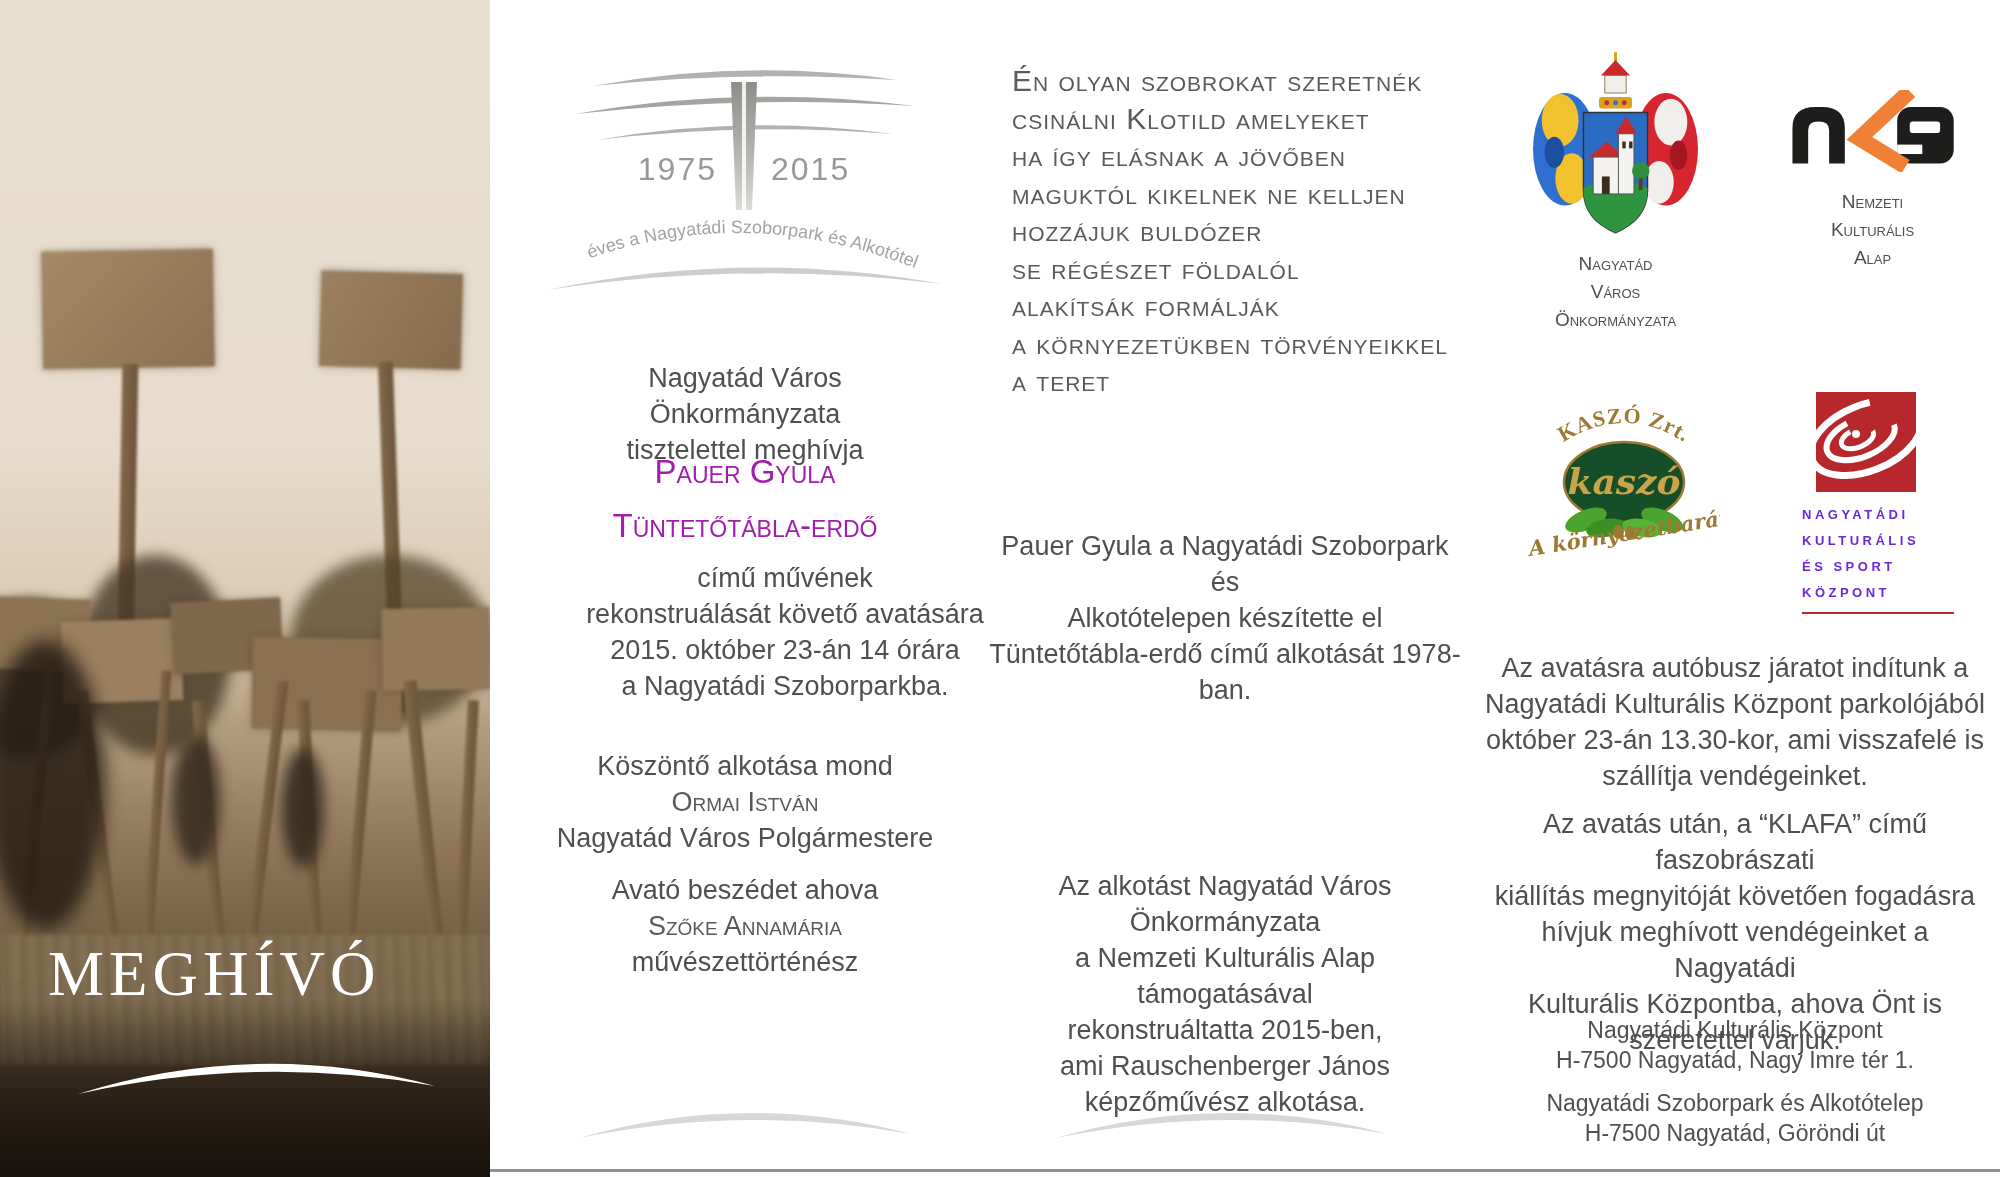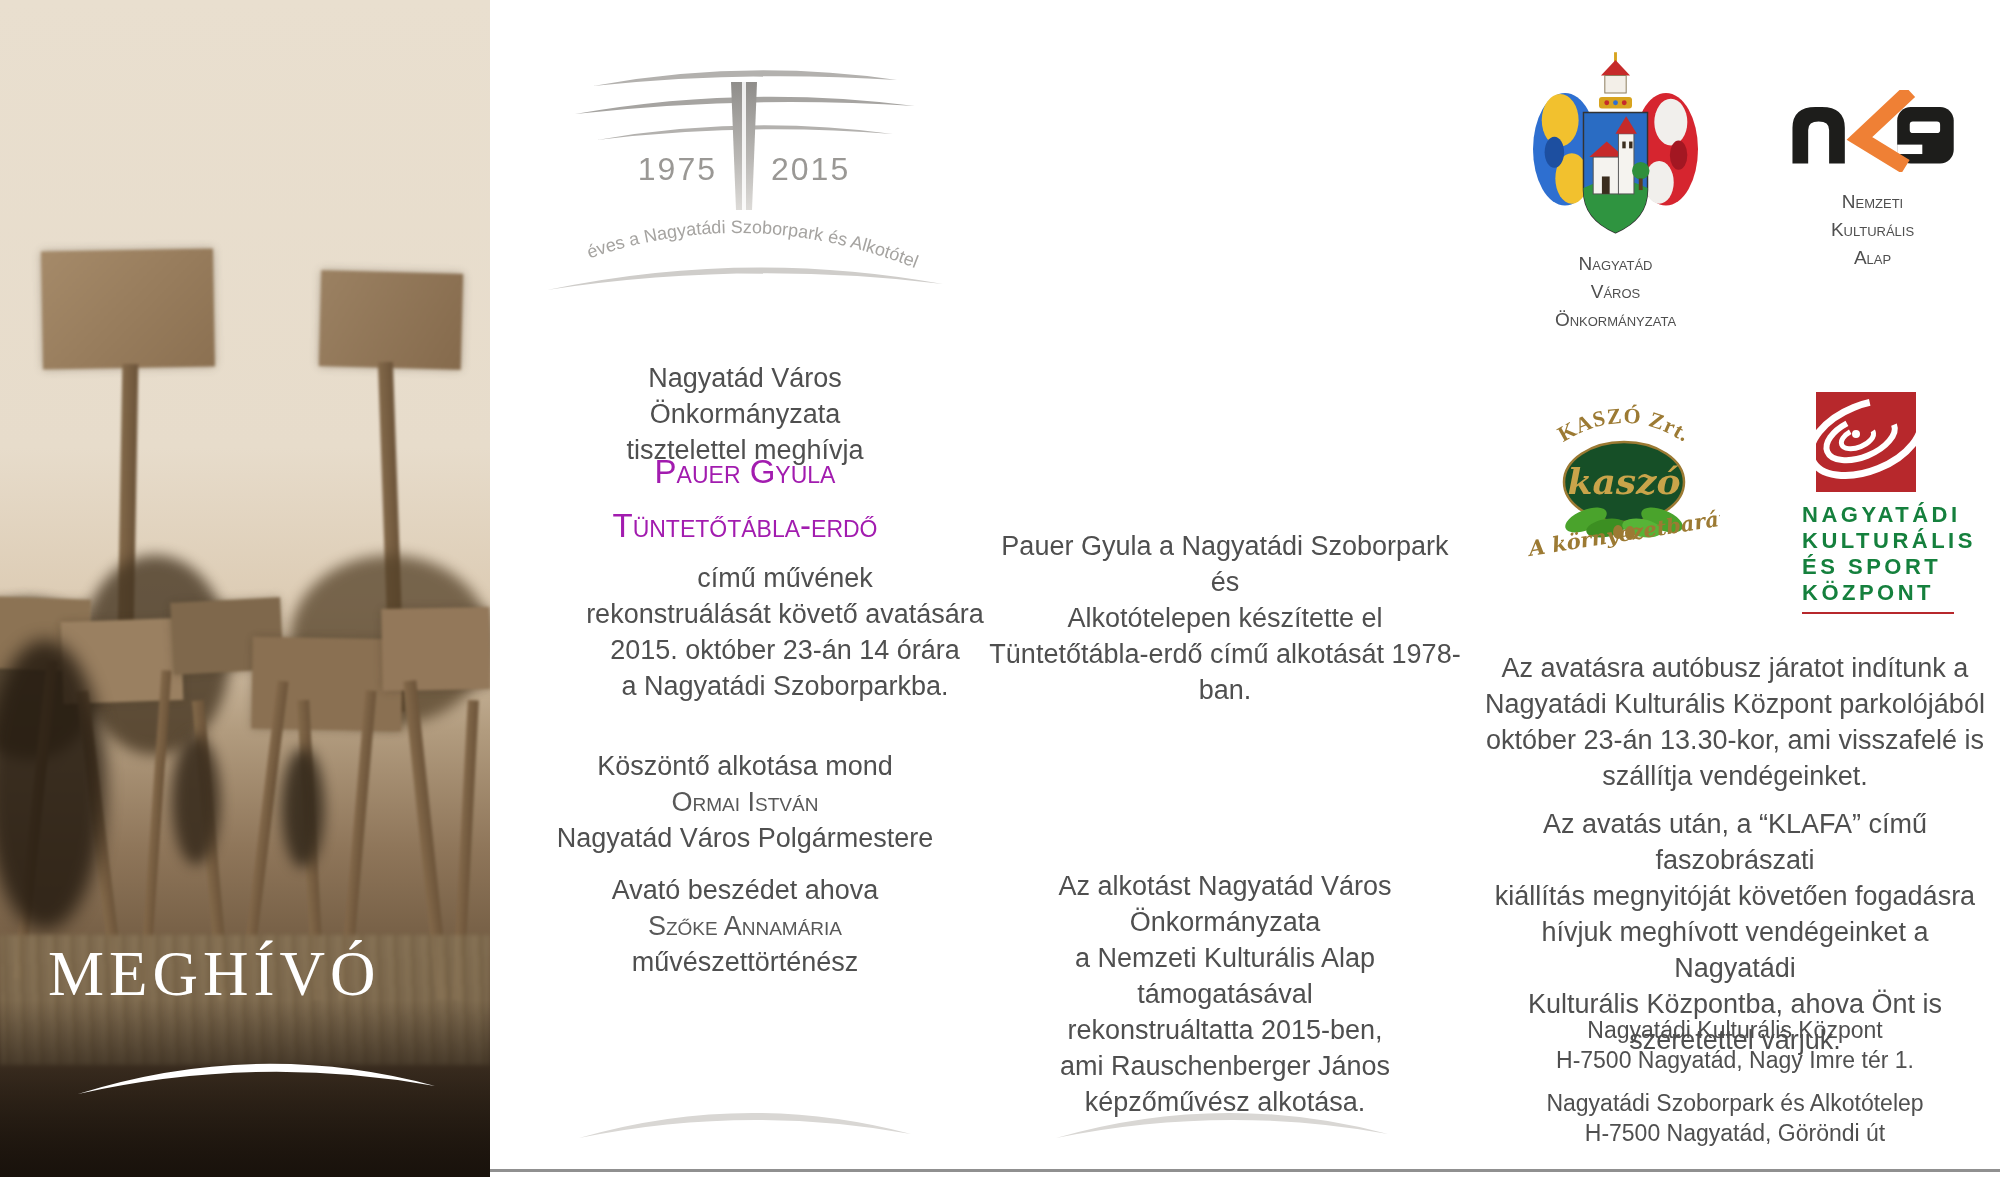--- a/index.html
+++ b/index.html
@@ -19,21 +19,21 @@
   .blob{border-radius:50%;filter:blur(7px);}
   #meghivo{left:48px;top:938px;width:400px;font-family:"Liberation Serif",serif;
     font-size:63px;letter-spacing:5px;color:#ffffff;filter:none;font-weight:400;}
   
   .body-text{font-size:27px;line-height:36px;color:#4f4f4f;}
   .name-sc{font-variant:small-caps;color:#585858;}
   .quote{font-variant:small-caps;font-size:30px;line-height:37.5px;color:#5a5a5a;letter-spacing:1px;}
   .caption{font-variant:small-caps;font-size:19px;line-height:28px;color:#4f4f4f;}
   .addr{font-size:23px;line-height:30px;color:#4f4f4f;}
   .artist{font-variant:small-caps;font-size:33px;line-height:44px;color:#a21caf;}
-  #nksk-caption{font-size:22px;font-weight:bold;letter-spacing:3.5px;line-height:26px;color:#15803d;}
+  #nksk-caption{font-size:13px;font-weight:bold;letter-spacing:3.5px;line-height:26px;color:#6d28d9;}
   #bottom-line{left:490px;top:1169px;width:1510px;height:3px;background:#909090;}
 </style>
 </head>
 <body>
 
 <div id="page">
 
   <div id="photo" class="abs">
 
     <div class="ph sign" style="left:42px;top:250px;width:172px;height:118px;transform:rotate(-1deg);"></div>
@@ -115,20 +115,29 @@
   </div>
   <div class="abs body-text center" style="left:545px;top:872px;width:400px;">
     <div>Avató beszédet ahova</div>
     <div class="name-sc">Szőke Annamária</div>
     <div>művészettörténész</div>
   </div>
   <svg class="abs" style="left:575px;top:1086px;" width="340" height="56" viewBox="0 0 340 56">
     <path d="M4,52 Q170,4 336,48 Q170,18 4,52 Z" fill="#d9d7d4"></path>
   </svg>
 
+  <div class="abs quote lines" style="left:1012px;top:62px;width:460px;">Én olyan szobrokat szeretnék
+csinálni Klotild amelyeket
+ha így elásnak a jövőben
+maguktól kikelnek ne kelljen
+hozzájuk buldózer
+se régészet földalól
+alakítsák formálják
+a környezetükben törvényeikkel
+a teret</div>
   <div class="abs body-text center lines" style="left:985px;top:528px;width:480px;">Pauer Gyula a Nagyatádi Szoborpark és
 Alkotótelepen készítette el
 Tüntetőtábla-erdő című alkotását 1978-ban.</div>
   <div class="abs body-text center lines" style="left:985px;top:868px;width:480px;">Az alkotást Nagyatád Város Önkormányzata
 a Nemzeti Kulturális Alap támogatásával
 rekonstruáltatta 2015-ben,
 ami Rauschenberger János
 képzőművész alkotása.</div>
   <svg class="abs" style="left:1052px;top:1086px;" width="340" height="56" viewBox="0 0 340 56">
     <path d="M4,52 Q170,4 336,48 Q170,18 4,52 Z" fill="#d9d7d4"></path>

